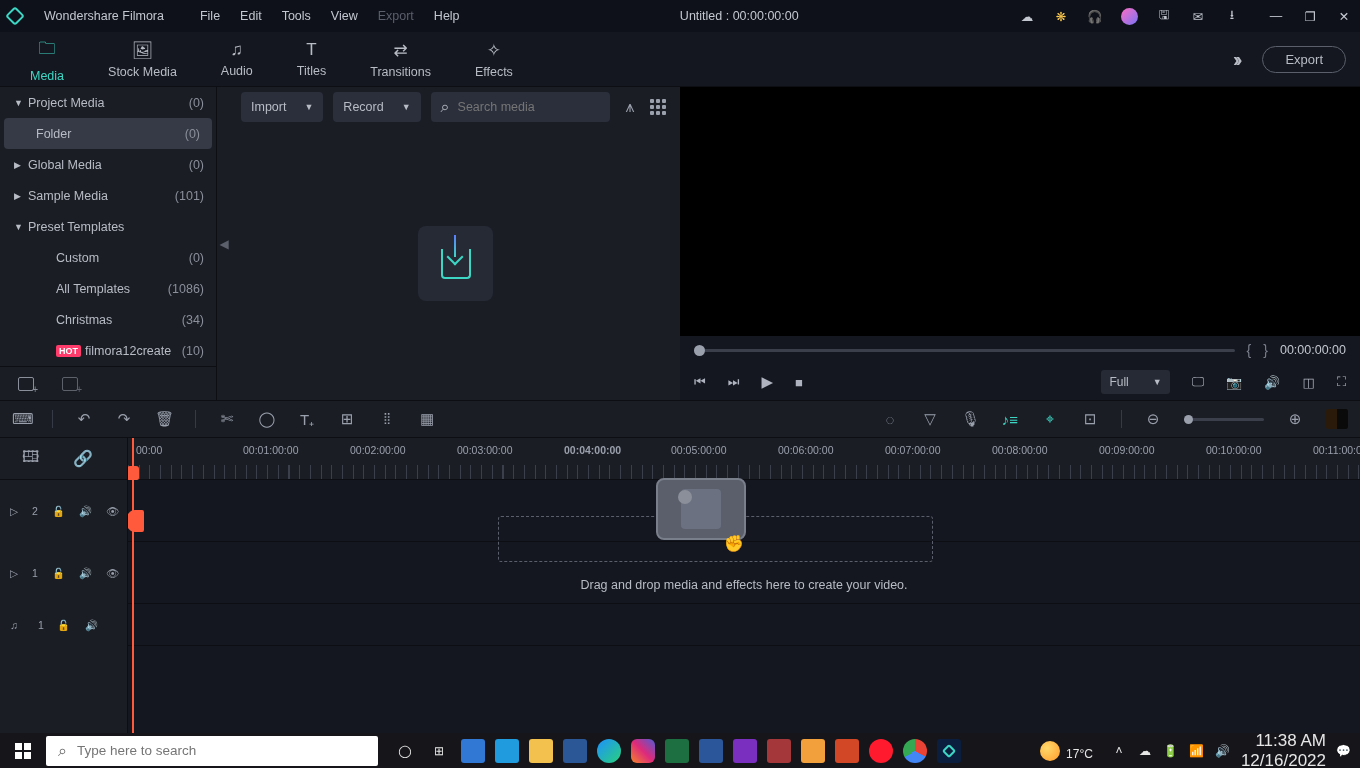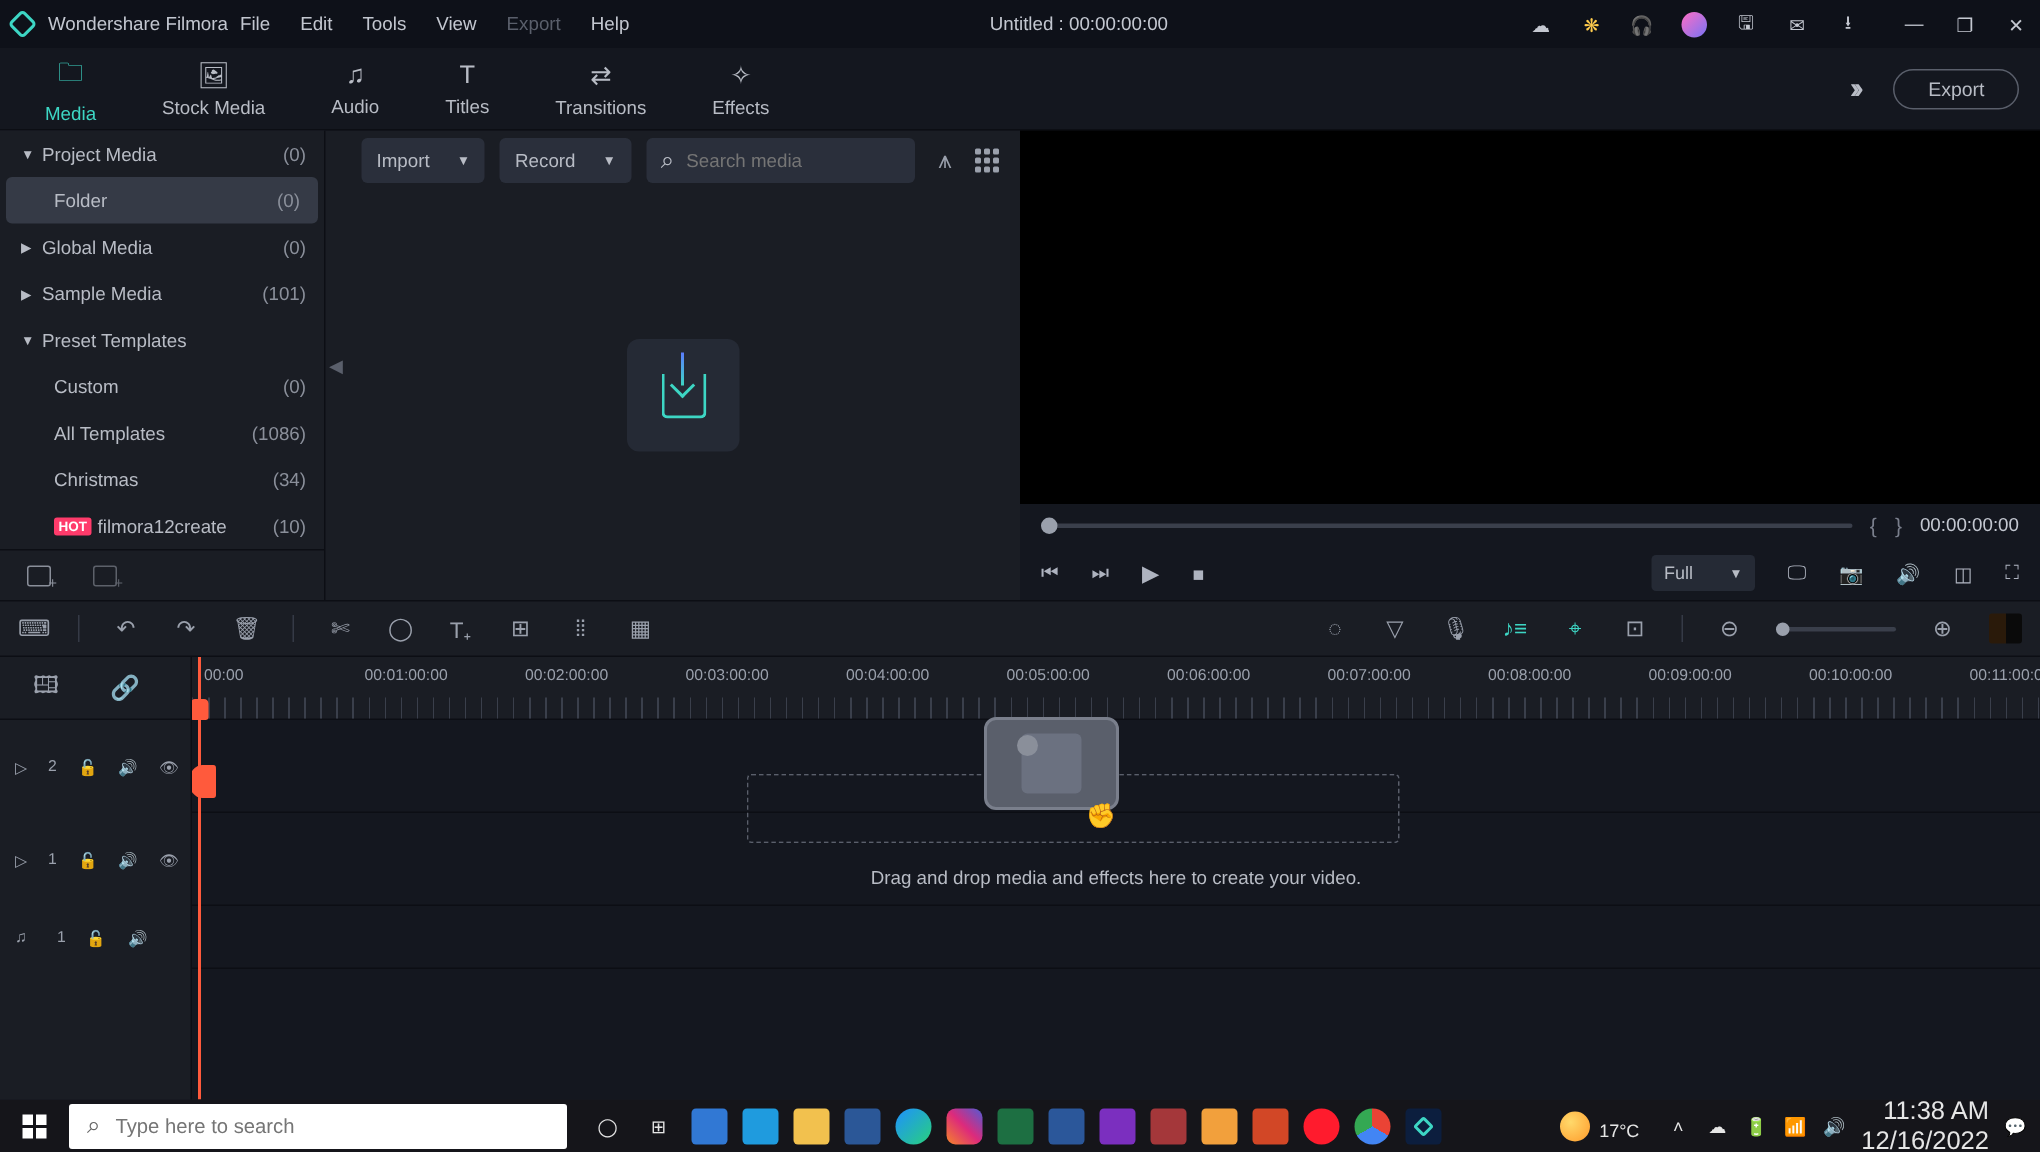--- a/index.html
+++ b/index.html
@@ -1,20 +1,20 @@
 <!DOCTYPE html>
 <html><head>
 <meta charset="utf-8">
 <style>
 *{margin:0;padding:0;box-sizing:border-box;font-family:"Segoe UI",Arial,sans-serif;user-select:none}
 html,body{width:1360px;height:768px;background:#1a1d24;color:#b8bcc5;overflow:hidden}
 .app{display:flex;flex-direction:column;height:733px;background:#1a1d24}
 
 .titlebar{height:32px;background:#0e1119;display:flex;align-items:center;padding:0 8px;font-size:12.5px;color:#c3c7d0}
-.tb-app{display:flex;align-items:flex-end;gap:10px;margin-right:8px}
+.tb-app{display:flex;align-items:flex-end;gap:22px;margin-right:36px}
 .logo-v{width:14px;height:14px;border:2px solid #3dd6c4;border-radius:3px;transform:rotate(45deg)}
 .menu-items{display:flex;gap:20px}
 .menu-items span{cursor:pointer}
 .menu-items span.disabled{color:#5a5f6b}
 .tb-center{flex:1;text-align:center}
 .tb-right{display:flex;align-items:center;gap:18px}
 .tb-right .ic{width:16px;height:16px;display:flex;align-items:center;justify-content:center;cursor:pointer}
 .avatar{width:17px;height:17px;border-radius:50%;background:linear-gradient(135deg,#ff6ec4,#7873f5)}
 .win-ctl{display:flex;gap:18px;margin-left:10px}
 
@@ -29,21 +29,21 @@
 .upper{height:313px;display:flex}
 
 .side{width:217px;background:#1a1d24;border-right:1px solid #0c0e14;display:flex;flex-direction:column}
 .side-list{flex:1;overflow:hidden}
 .srow{display:flex;align-items:center;height:31px;padding:0 12px 0 14px;font-size:12.5px;cursor:pointer}
 .srow.sel{background:#353a46;border-radius:4px;margin:0 4px}
 .srow .exp{width:14px;font-size:9px}
 .srow .lbl{flex:1}
 .srow .cnt{color:#8a8f9a}
 .srow.ind1{padding-left:32px}
-.srow.ind2{padding-left:36px}
+.srow.ind2{padding-left:56px}
 .srow .hot{background:#ff3b6b;color:#fff;font-size:9px;font-weight:bold;padding:1px 3px;border-radius:2px;margin-right:4px}
 .side-foot{height:34px;display:flex;align-items:center;gap:28px;padding:0 18px;border-top:1px solid #0c0e14}
 .side-foot .ic{width:16px;height:14px;border:1.5px solid #8a8f9a;border-radius:2px;cursor:pointer;position:relative}
 .side-foot .ic::after{content:"+";position:absolute;right:-5px;bottom:-5px;font-size:10px;color:#8a8f9a}
 
 .collapse-handle{width:14px;display:flex;align-items:center;justify-content:center;cursor:pointer;color:#5a5f6b;font-size:12px}
 
 .mediap{flex:1;display:flex;flex-direction:column;min-width:0}
 .media-top{height:40px;display:flex;align-items:center;gap:10px;padding:4px 10px}
 .dd{background:#2a2f3b;height:30px;border-radius:4px;display:flex;align-items:center;padding:0 10px;font-size:12.5px;cursor:pointer;gap:18px}
@@ -358,21 +358,21 @@
           </div>
         </div>
     </div>
     <div class="tl-body">
       <div class="ruler">
         <div id="ruler-ticks">
             <span class="tk" style="left: 8px;">00:00</span>
             <span class="tk" style="left: 115px;">00:01:00:00</span>
             <span class="tk" style="left: 222px;">00:02:00:00</span>
             <span class="tk" style="left: 329px;">00:03:00:00</span>
-            <span class="tk" style="left: 436px;">00:04:00:00</span>
+            <span class="tk" style="left: 436px; font-weight: bold;">00:04:00:00</span>
             <span class="tk" style="left: 543px;">00:05:00:00</span>
             <span class="tk" style="left: 650px;">00:06:00:00</span>
             <span class="tk" style="left: 757px;">00:07:00:00</span>
             <span class="tk" style="left: 864px;">00:08:00:00</span>
             <span class="tk" style="left: 971px;">00:09:00:00</span>
             <span class="tk" style="left: 1078px;">00:10:00:00</span>
             <span class="tk" style="left: 1185px;">00:11:00:00</span>
           </div>
         <div class="ticks"></div>
       </div>

